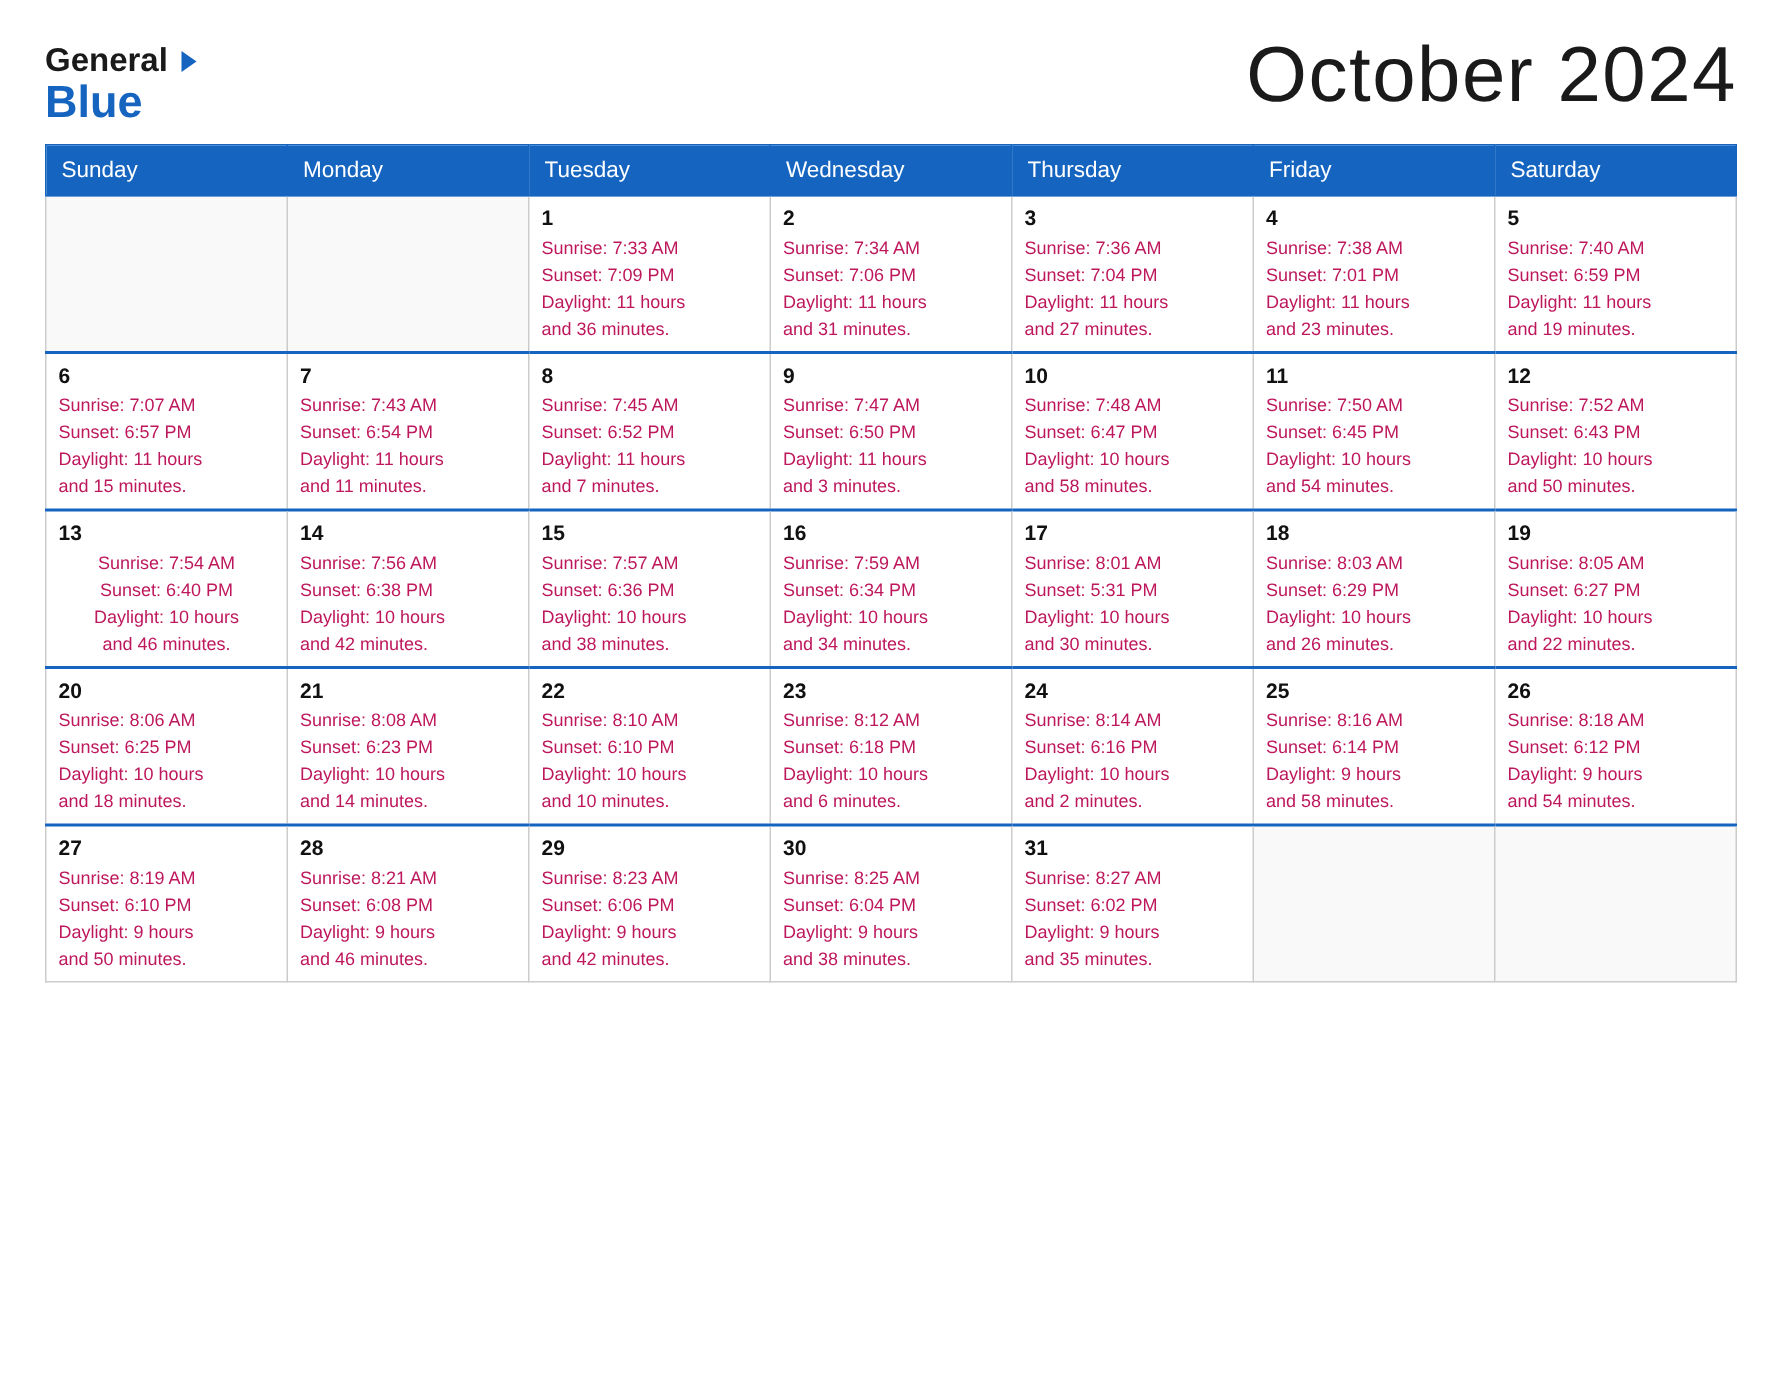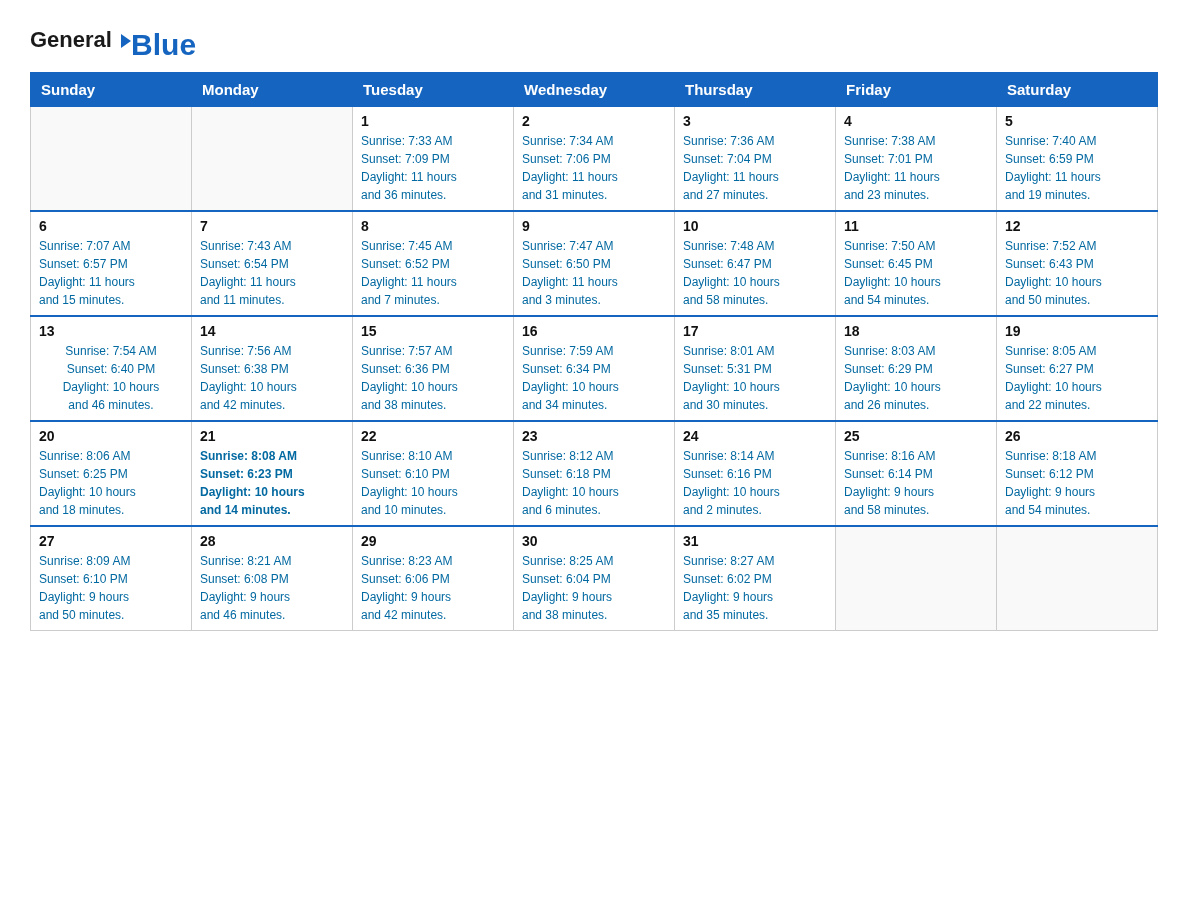--- a/index.html
+++ b/index.html
@@ -12,21 +12,21 @@
       min-height: 918px;
     }
     .header-row {
       display: flex;
       justify-content: space-between;
       align-items: flex-start;
       margin-bottom: 8px;
     }
     .logo {
       display: flex;
-      flex-direction: row;
+      flex-direction: column;
       align-items: flex-start;
       margin-top: 8px;
     }
     .logo-general {
       font-size: 22px;
       font-weight: bold;
       color: #1a1a1a;
       line-height: 1.1;
     }
     .logo-blue {
@@ -54,21 +54,21 @@
     }
     .calendar-table {
       width: 100%;
       border-collapse: collapse;
       margin-top: 10px;
     }
     .calendar-table th {
       background-color: #1565c0;
       color: #ffffff;
       font-size: 15px;
-      font-weight: bold;
+      font-weight: normal;
       padding: 8px 10px;
       text-align: left;
       border: 1px solid #1565c0;
     }
     .calendar-table td {
       vertical-align: top;
       padding: 6px 8px;
       border: 1px solid #ccc;
       font-size: 12.5px;
       color: #222;
@@ -80,41 +80,42 @@
       background: #f9f9f9;
     }
     .day-number {
       font-size: 14px;
       font-weight: bold;
       margin-bottom: 3px;
       color: #111;
     }
     .day-info {
       font-size: 12px;
-      color: #0369a1;
+      color: #be185d;
       line-height: 1.5;
     }
     .row-divider td {
       border-top: 2px solid #1565c0;
     }
   </style>
 </head>
 <body>
 
 <div class="header-row">
   <div class="logo">
     <div class="logo-general">
       <span>General</span>
       <span style="display:inline-block;width:0;height:0;border-left:10px solid #1565c0;border-right:0;border-bottom:7px solid transparent;border-top:7px solid transparent;margin-left:3px;vertical-align:middle;transform:rotate(0deg);"></span>
     </div>
     <div class="logo-blue">
       <span>Blue</span>
     </div>
   </div>
   <div class="title-block">
+    <div class="month-title">October 2024</div>
   </div>
 </div>
 
 <table class="calendar-table">
   <thead>
     <tr>
     <th>Sunday</th>
         <th>Monday</th>
         <th>Tuesday</th>
         <th>Wednesday</th>
@@ -268,21 +269,21 @@
       <tr class="row-divider">
         <td>
           <div class="day-number">20</div>
           <div class="day-info" style="white-space: pre-line;">Sunrise: 8:06 AM
 Sunset: 6:25 PM
 Daylight: 10 hours
 and 18 minutes.</div>
         </td>
         <td>
           <div class="day-number">21</div>
-          <div class="day-info" style="white-space: pre-line; font-weight: bold;">Sunrise: 8:08 AM
+          <div class="day-info" style="white-space: pre-line;">Sunrise: 8:08 AM
 Sunset: 6:23 PM
 Daylight: 10 hours
 and 14 minutes.</div>
         </td>
         <td>
           <div class="day-number">22</div>
           <div class="day-info" style="white-space: pre-line;">Sunrise: 8:10 AM
 Sunset: 6:10 PM
 Daylight: 10 hours
 and 10 minutes.</div>
@@ -312,21 +313,21 @@
           <div class="day-number">26</div>
           <div class="day-info" style="white-space: pre-line;">Sunrise: 8:18 AM
 Sunset: 6:12 PM
 Daylight: 9 hours
 and 54 minutes.</div>
         </td>
       </tr>
       <tr class="row-divider">
         <td>
           <div class="day-number">27</div>
-          <div class="day-info" style="white-space: pre-line;">Sunrise: 8:09 AM
+          <div class="day-info" style="white-space: pre-line;">Sunrise: 8:19 AM
 Sunset: 6:10 PM
 Daylight: 9 hours
 and 50 minutes.</div>
         </td>
         <td>
           <div class="day-number">28</div>
           <div class="day-info" style="white-space: pre-line;">Sunrise: 8:21 AM
 Sunset: 6:08 PM
 Daylight: 9 hours
 and 46 minutes.</div>

